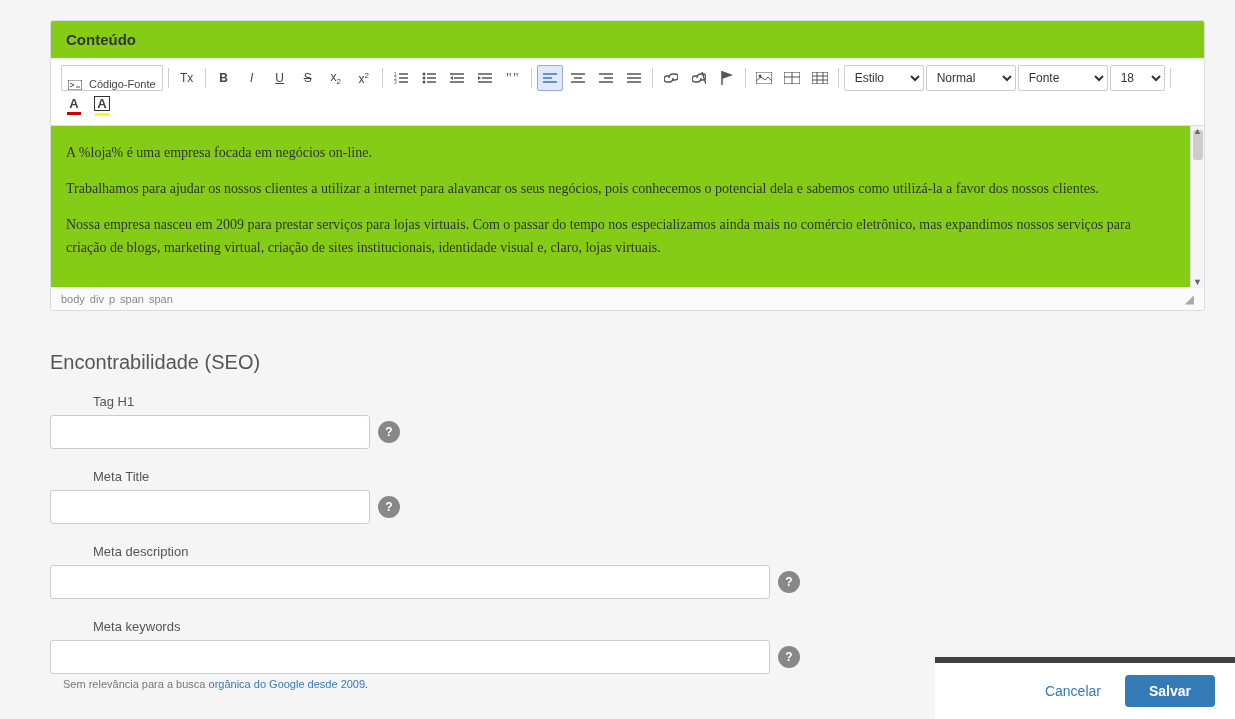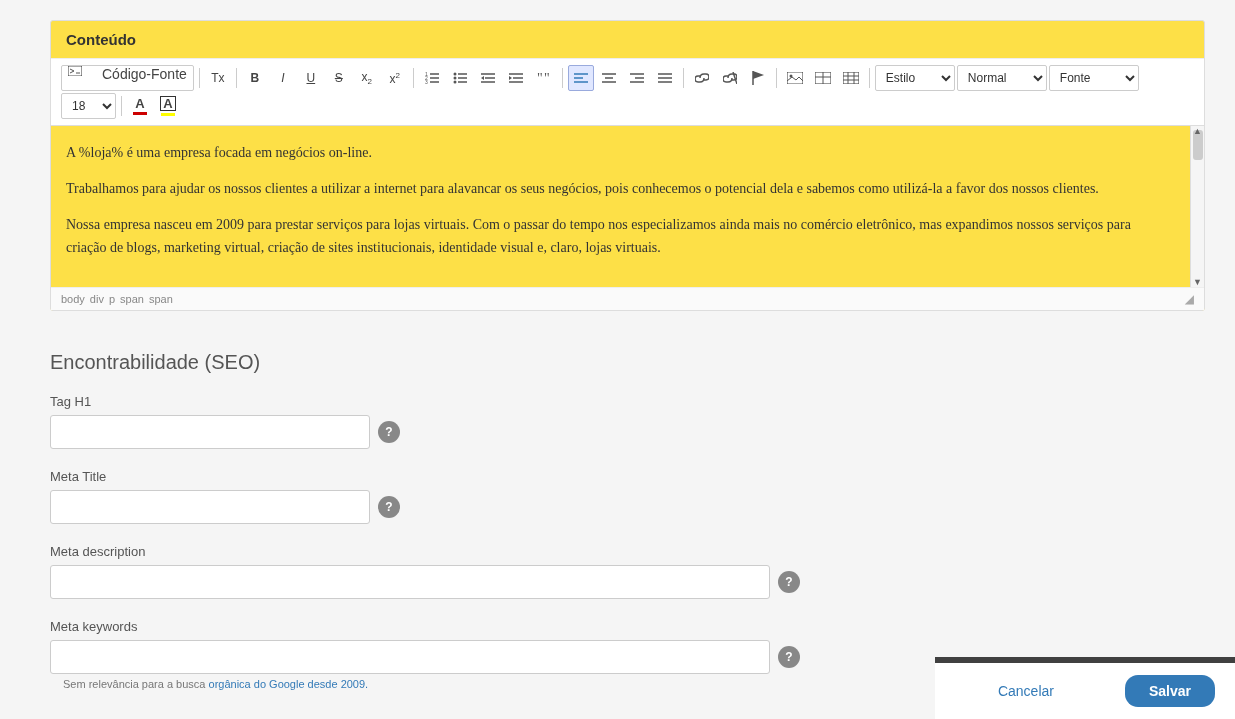--- a/index.html
+++ b/index.html
@@ -13,21 +13,21 @@
     .main-container {
       width: 1235px;
       min-height: 719px;
       background: #f5f5f5;
       padding: 0;
       position: relative;
     }
 
     
     .content-section {
-      background: #fde047;
+      background: #84cc16;
       border: 1px solid #ddd;
       margin: 20px 30px 20px 50px;
       border-radius: 3px;
     }
 
     .section-title {
       font-size: 15px;
       font-weight: bold;
       color: #333;
       padding: 10px 15px;
@@ -56,23 +56,23 @@
       border-radius: 2px;
       background: transparent;
       cursor: pointer;
       font-size: 12px;
       color: #444;
       font-family: Arial, sans-serif;
     }
 
     .toolbar-btn.code-btn {
       display: flex;
-      align-items: flex-start;
-      gap: 20px;
-      font-size: 14px;
+      align-items: flex-end;
+      gap: 7px;
+      font-size: 11px;
       padding: 0 6px;
       border: 1px solid #ccc;
     }
 
     .toolbar-separator {
       width: 1px;
       height: 20px;
       background: #ccc;
       margin: 0 3px;
     }
@@ -119,20 +119,21 @@
     .form-group {
       margin-bottom: 20px;
     }
 
     .form-label {
       display: block;
       font-size: 13px;
       color: #555;
       margin-bottom: 6px;
       font-weight: 500;
+      margin-left: 43px;
     }
 
     .form-row {
       display: flex;
       align-items: center;
       gap: 8px;
     }
 
     .form-input {
       height: 34px;
@@ -201,26 +202,25 @@
       color: #337ab7;
       font-size: 14px;
       cursor: pointer;
       padding: 8px 12px;
     }
 
     .btn-save {
       background: #337ab7;
       color: #fff;
       border: none;
-      border-radius: 13px;
+      border-radius: 4px;
       font-size: 14px;
       padding: 8px 24px;
       cursor: pointer;
       font-weight: bold;
-      margin-left: 47px;
     }
 
     .bold { font-weight: bold; }
     .italic { font-style: italic; }
     .underline { text-decoration: underline; }
     .strikethrough { text-decoration: line-through; }
 
     .align-active {
       background: #e0e7ff;
       border-color: #99aadd;

